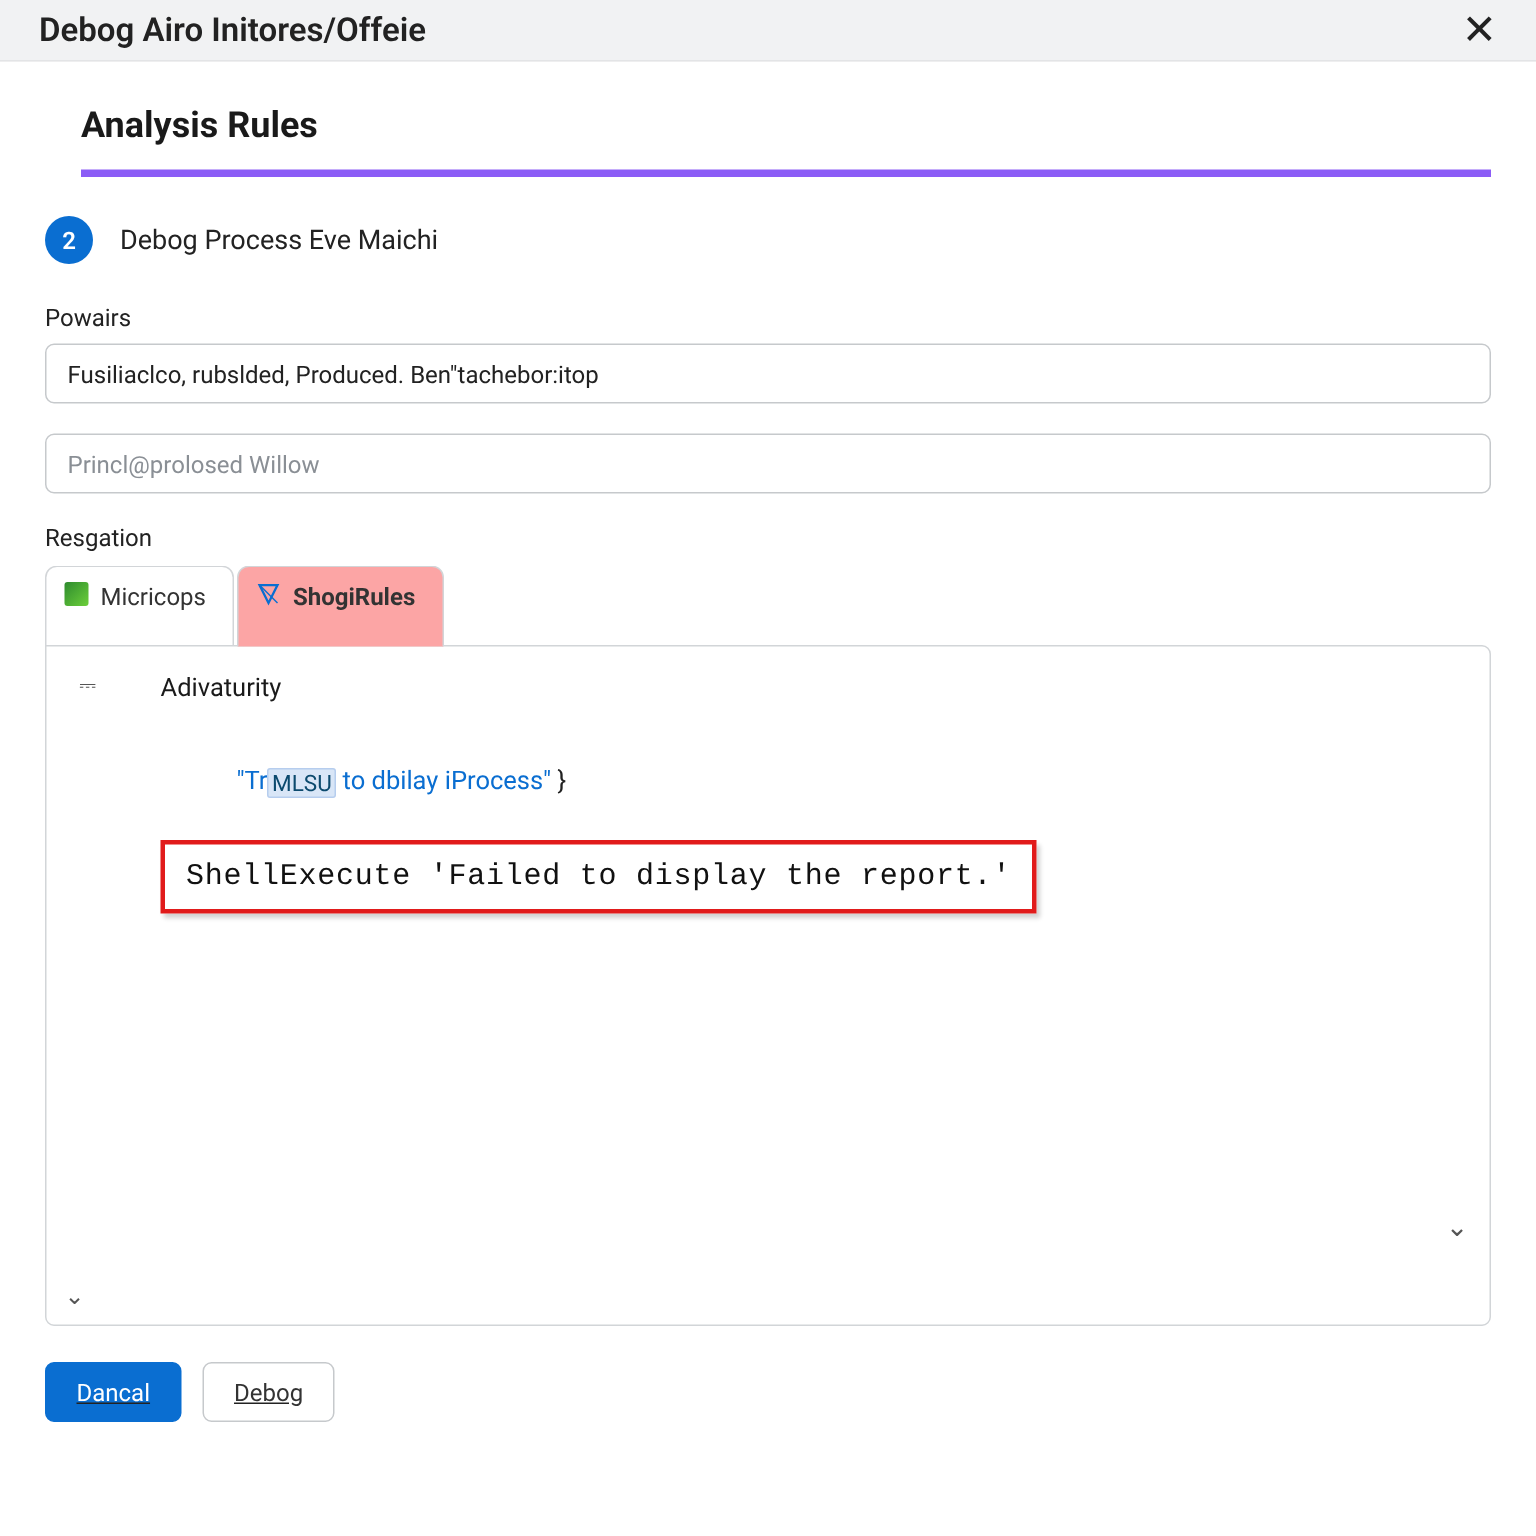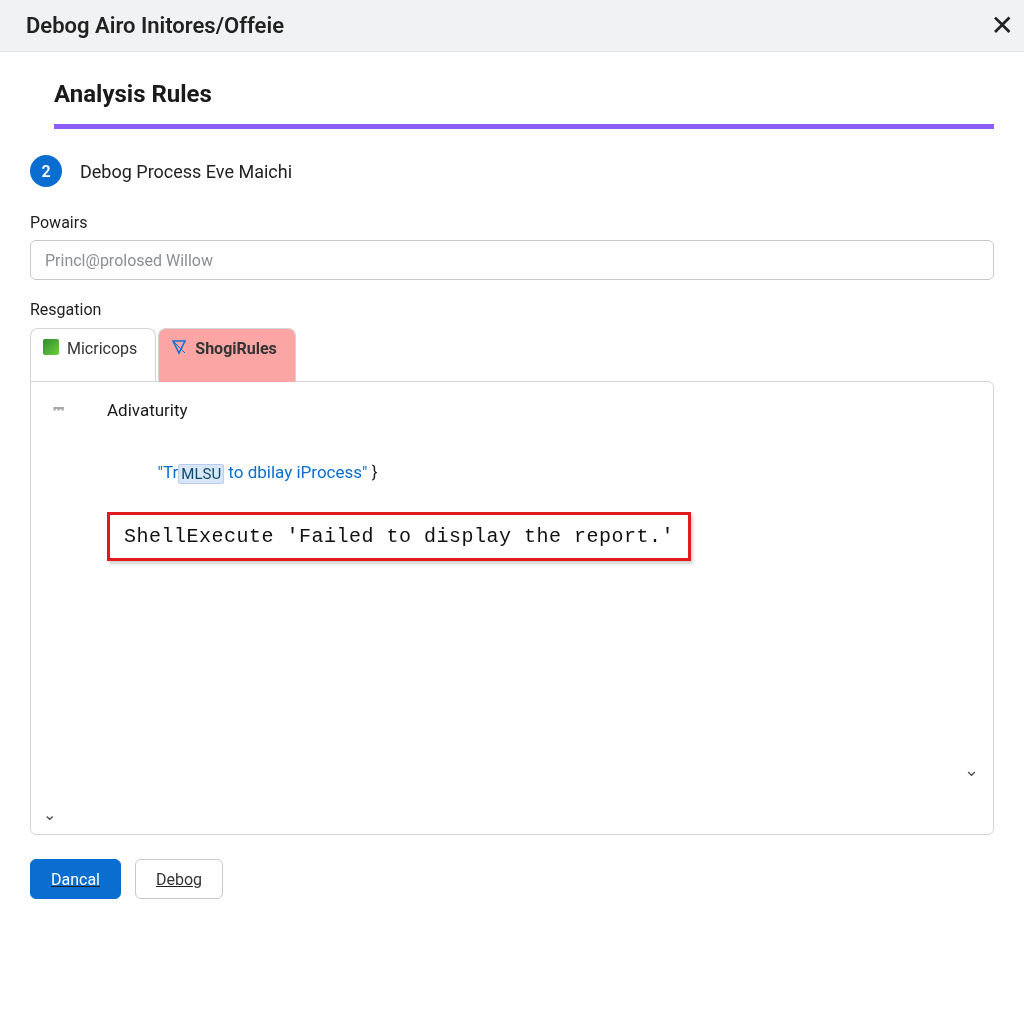--- a/index.html
+++ b/index.html
@@ -7,25 +7,25 @@
     font-family: -apple-system, BlinkMacSystemFont, "Segoe UI", Roboto, Arial, sans-serif;
     background: #ffffff;
     width: 1024px;
     height: 1024px;
     overflow: hidden;
     color: #222;
   }
   .titlebar {
     background: #f1f2f3;
     border-bottom: 1px solid #e3e4e6;
-    height: 52px;
+    height: 41px;
     display: flex;
     align-items: center;
     justify-content: space-between;
-    padding: 0 4px 0 26px;
+    padding: 0 20px 0 26px;
   }
   .titlebar h1 {
     font-size: 22px;
     font-weight: 600;
     color: #222;
   }
   .close-x {
     font-size: 28px;
     line-height: 1;
     color: #222;
@@ -240,20 +240,21 @@
 <div class="content">
 
   <div class="section-title">Analysis Rules</div>
 
   <div class="step-row">
     <div class="step-badge">2</div>
     <div class="step-label">Debog Process Eve Maichi</div>
   </div>
 
   <label class="field-label">Powairs</label>
+  <input class="text-input" type="text" value="Fusiliaclco, rubslded, Produced. Ben&quot;tachebor:itop" style="">
 
   <input class="text-input" type="text" placeholder="Princl@prolosed Willow" style="">
 
   <label class="field-label">Resgation</label>
 
   <div class="tabs-container">
     <div class="tab-strip">
       <div class="tab">
         <span class="tab-icon-green"></span>
         <span>Micricops</span>

